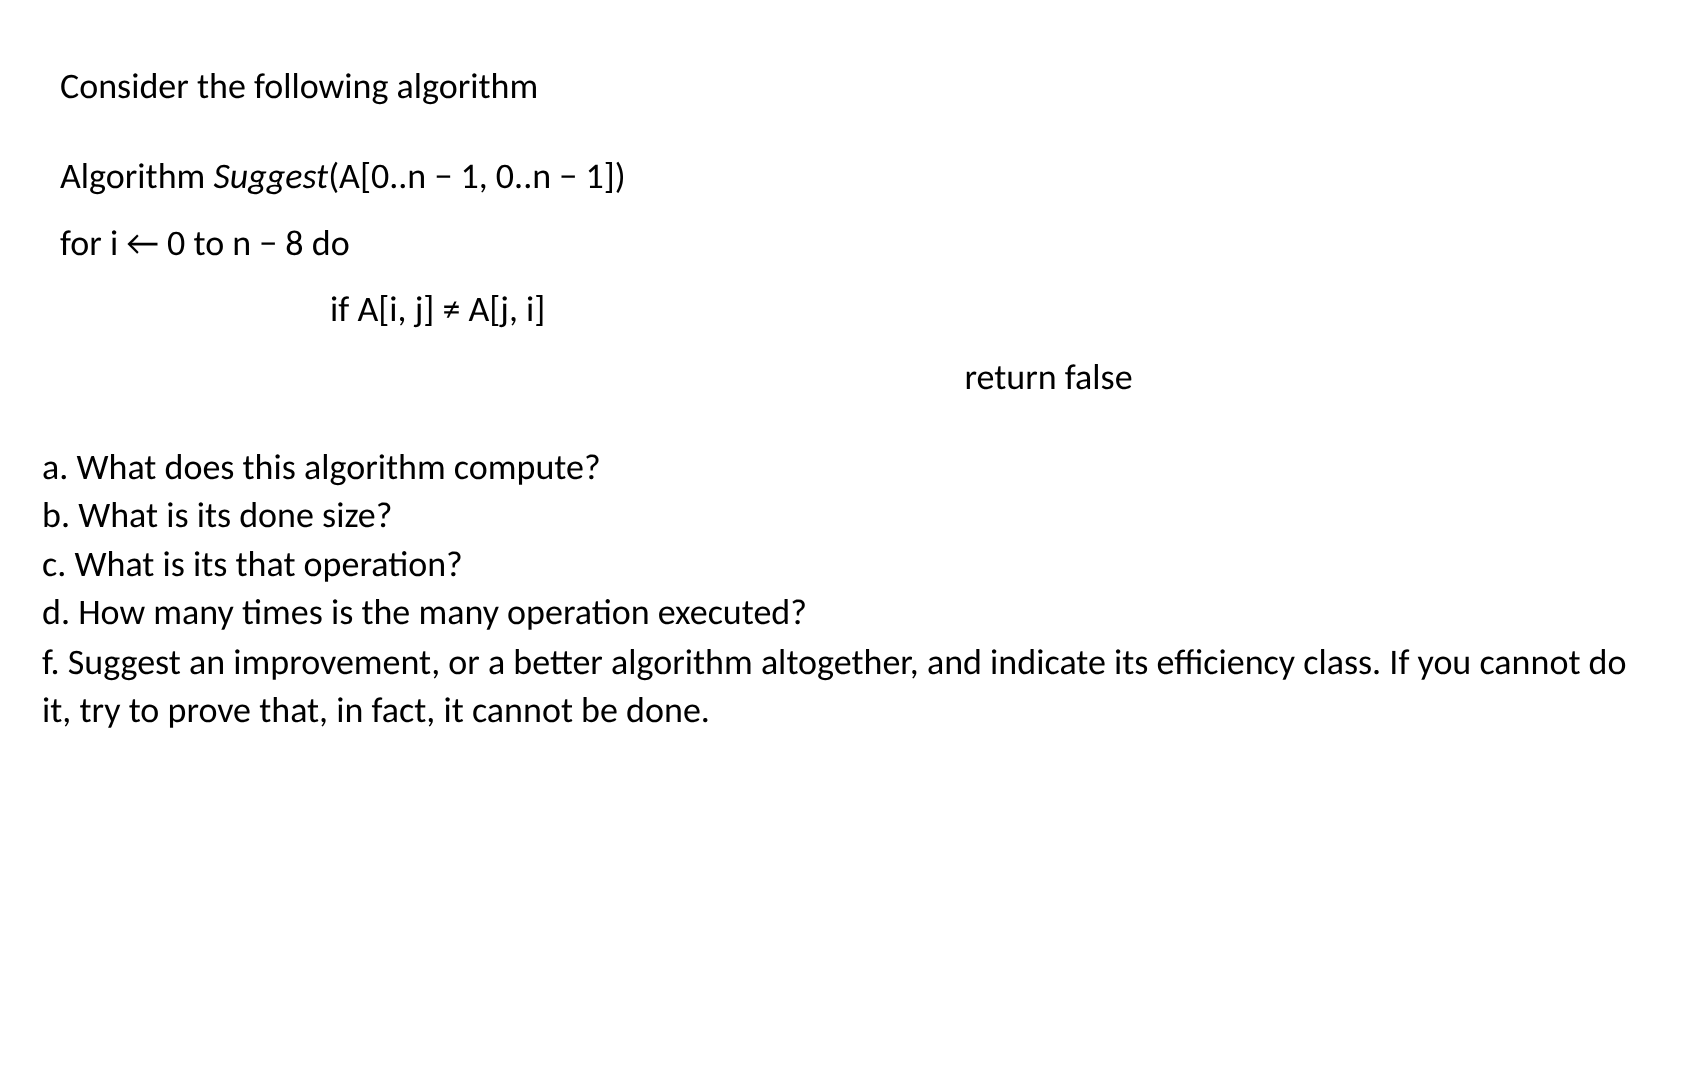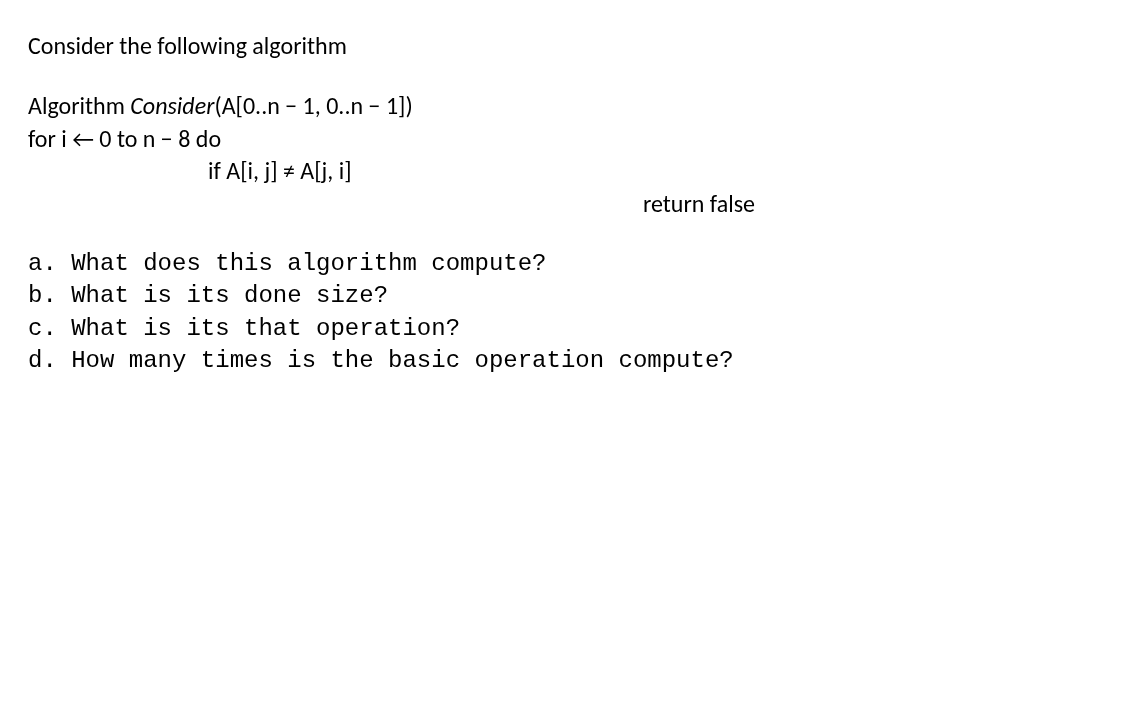--- a/index.html
+++ b/index.html
@@ -24,41 +24,41 @@
       padding-left: 180px;
     }
     .indent-3 {
       padding-left: 270px;
       text-align: center;
     }
     .algo-name {
       font-style: italic;
     }
     p {
-      margin: 0;
+      margin: 12px;
     }
     .questions p {
       margin: 0;
-      font-family: Liberation Mono, monospace;
     }
   </style>
 </head>
 <body>
 
 <div class="section">
   <p>Consider the following algorithm</p>
 </div>
 
 <div class="section">
   <p>
-    <span>Algorithm </span><span class="algo-name">Consider</span><span>(A[0..n − 1, 0..n − 1])</span>
+    <span>Algorithm </span><span class="algo-name">Suggest</span><span>(A[0..n − 1, 0..n − 1])</span>
   </p>
   <p>for i ← 0 to n − 8 do</p>
   <p class="indent-2">if A[i, j] ≠ A[j, i]</p>
   <p class="indent-3">return false</p>
 </div>
 
 <div class="questions">
   <p>a. What does this algorithm compute?</p>
   <p>b. What is its done size?</p>
   <p>c. What is its that operation?</p>
-  <p>d. How many times is the basic operation compute?</p>
+  <p>d. How many times is the many operation executed?</p>
+  <p>f. Suggest an improvement, or a better algorithm altogether, and indicate its efficiency class. If you cannot do it, try to prove that, in fact, it cannot be done.</p>
 </div>
 
 </body></html>

